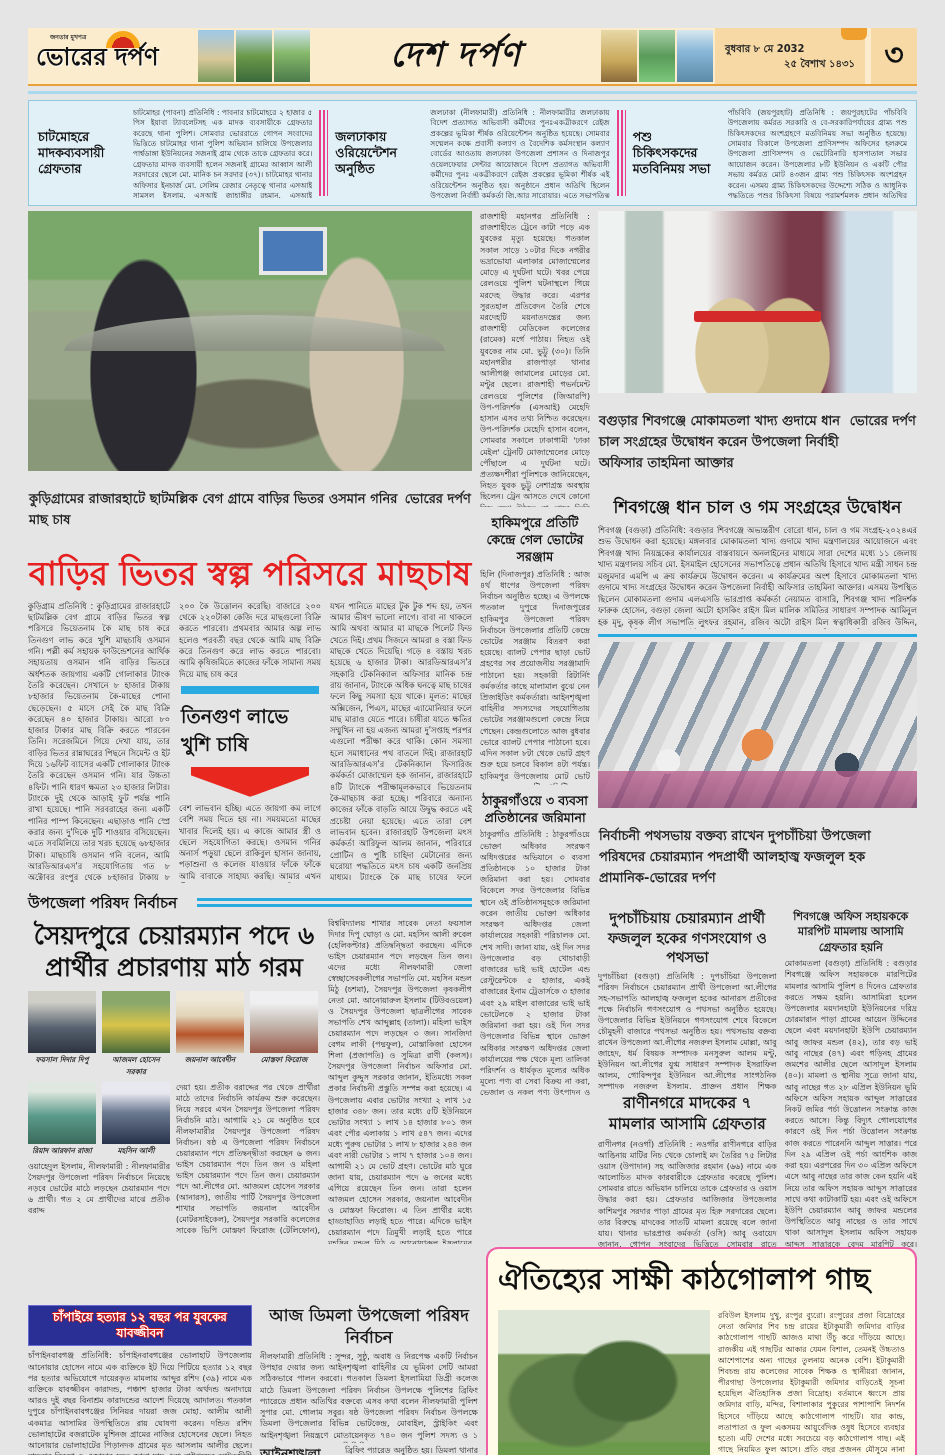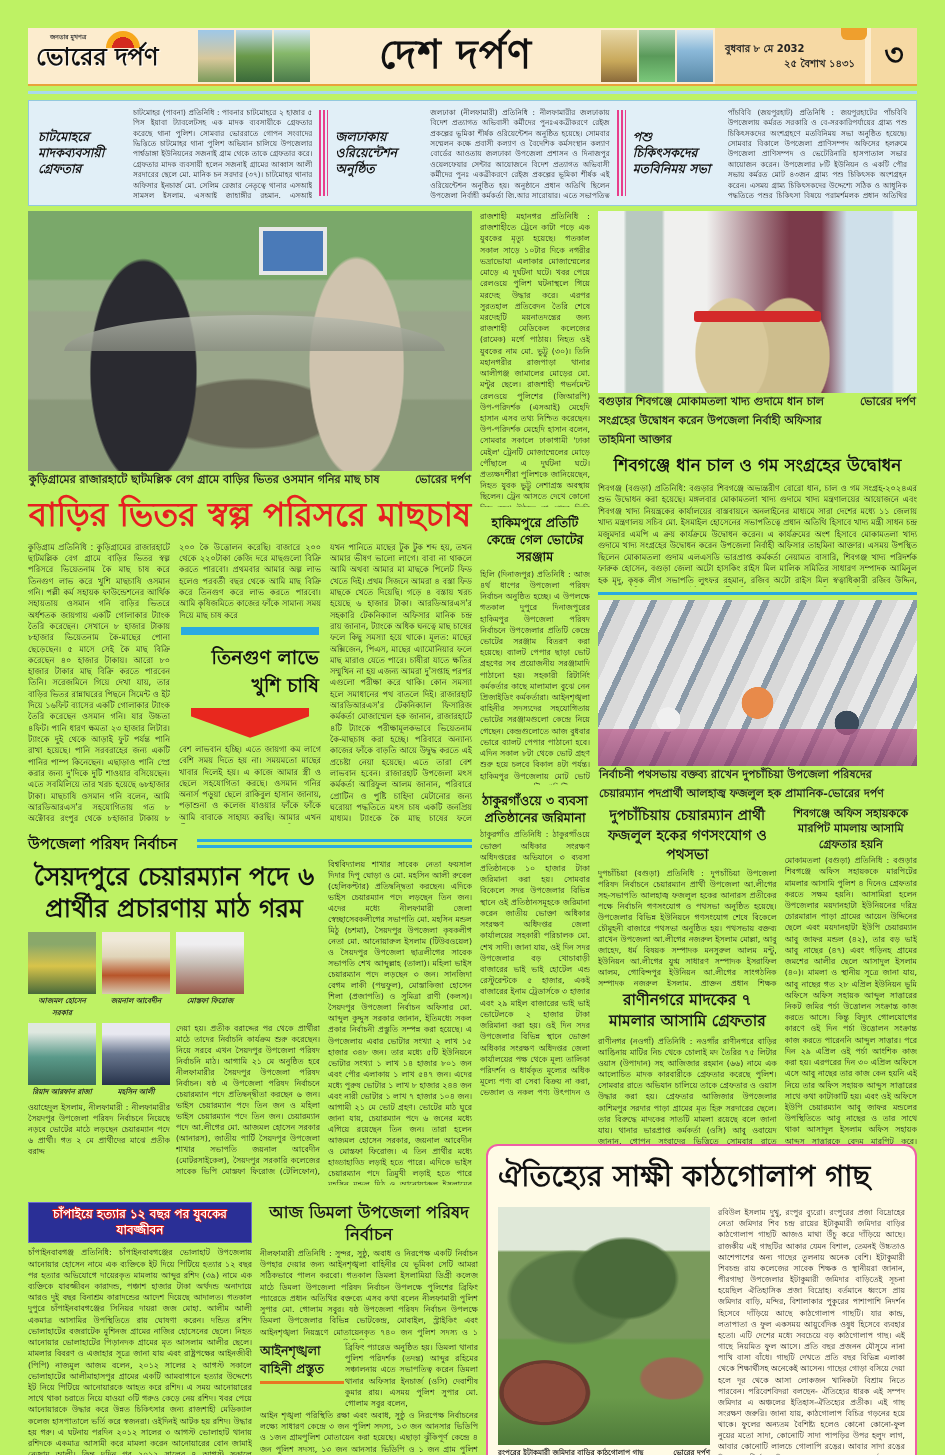--- a/index.html
+++ b/index.html
@@ -1,81 +1,81 @@
 <!DOCTYPE html>
 <html><head>
 <meta charset="utf-8">
 <style>
   * { margin:0; padding:0; box-sizing:border-box; }
   body { background:#ffffff; }
-  .page { width:945px; height:1455px; background:#bef264; position:relative; overflow:hidden;
+  .page { width:945px; height:1455px; background:#e5e5e5; position:relative; overflow:hidden;
           font-family:"DejaVu Sans", sans-serif; color:#1a1a1a; margin:0 auto; }
   .inner { padding:0 28px; }
 
   
   .masthead { margin:28px 28px 0 28px; height:58px; background:#fcecce; display:flex; align-items:stretch; border-bottom:2px solid #e9a23b; }
   .logo-block { width:168px; position:relative; padding:4px 6px 2px 8px; }
   .logo-tagline { font-size:6px; font-weight:bold; color:#333; margin-left:14px; }
   .logo-sun { position:absolute; left:78px; top:3px; width:34px; height:17px; border-radius:34px 34px 0 0;
               background:radial-gradient(circle at 50% 100%, #d42a1e 0 45%, #f7a81b 46% 75%, #f7d21b 76%); }
   .logo-title { position:relative; font-size:24px; font-weight:bold; color:#111; line-height:1.2; text-shadow:1px 1px 0 #fff; }
   .thumb-strip { display:flex; gap:2px; padding:2px; }
   .thumb { width:36px; height:52px; }
   .t1 { background:linear-gradient(#9ec8e8,#d8c89a 55%,#7a9a5a); }
   .t2 { background:linear-gradient(#bcd8ea,#6a9a4a 50%,#3a6a3a); }
   .t3 { background:linear-gradient(#cfe4f0,#86b86a 45%,#4a7a4a); }
   .t4 { background:linear-gradient(#e8d8a8,#c8a85a 60%,#8a6a3a); }
   .t5 { background:linear-gradient(#a8d0a8,#5a9a5a 50%,#7ac87a); }
   .t6 { background:linear-gradient(#d8e8f0,#8ab8d8 40%,#5a8aa8); }
   .section-title { flex:1; display:flex; align-items:center; justify-content:center;
-                   font-size:40px; font-weight:bold; color:#111; letter-spacing:1px; }
+                   font-size:34px; font-weight:bold; color:#111; letter-spacing:1px;font-style:italic; }
   .date-box { width:150px; background:#f6d9a4; display:flex; flex-direction:column; justify-content:center;
               padding:4px 10px; position:relative; }
   .date-box::before { content:""; position:absolute; right:-2px; top:0; width:26px; height:12px; background:#ef9f2d; border-radius:0 0 6px 6px; }
   .date-line { font-size:10px; font-weight:bold; color:#222; line-height:1.5; }
   .date-line.b { text-align:right; }
   .page-num { width:52px; background:#f6d9a4; border-left:6px solid #fcecce; display:flex; align-items:center; justify-content:center;
               font-size:30px; font-weight:bold; color:#111; }
   .rule-blue { margin:5px 28px 0 28px; height:3px; background:#a9d9ec; }
 
   
   .top-strip { margin:6px 28px 0 28px; background:#e1eff7; border:1px solid #93c9dd; padding:7px 9px;
                display:flex; gap:7px; height:106px; overflow:hidden; }
-  .ts-title { width:88px; flex:0 0 88px; font-size:12.5px; font-weight:bold; font-style:italic; color:#111;
+  .ts-title { width:88px; flex:0 0 88px; font-size:12.5px; font-weight:bold; color:#111;
               display:flex; align-items:center; line-height:1.3; }
   .ts-body { flex:1; font-size:7.3px; line-height:1.42; text-align:justify; color:#222; overflow:hidden; }
   .ts-divider { flex:0 0 9px; background:repeating-linear-gradient(90deg,#e83e8c 0 2px,#e1eff7 2px 4px); margin:2px 0; }
 
   
   .row-main { margin-top:5px; display:flex; gap:8px; }
   .col-left { width:444px; flex:0 0 444px; }
   .col-mid { width:110px; flex:0 0 110px; }
   .col-right { flex:1; }
 
   .photo { width:100%; position:relative; overflow:hidden; }
-  .cap-row { display:flex; justify-content:space-between; gap:6px; font-size:11px; font-weight:bold; color:#222; padding:0 1px; }
+  .cap-row { display:flex; justify-content:space-between; gap:6px; font-size:13px; font-weight:bold; color:#222; padding:18px 1px; }
   .cap-credit { white-space:nowrap; font-weight:bold; }
 
   .fish-photo { height:260px;
     background:
       radial-gradient(ellipse 90px 190px at 26% 62%, #2a2a30 0 58%, transparent 60%),
       radial-gradient(ellipse 80px 185px at 74% 60%, #cfc3ae 0 58%, transparent 60%),
       radial-gradient(ellipse 150px 60px at 50% 78%, #6a6a58 0 55%, transparent 60%),
       linear-gradient(#7aa86a 0 26%, #98b088 27% 38%, #9aa68a 39% 72%, #8a987a 73%); }
   .fish-photo::after { content:""; position:absolute; left:8%; right:6%; top:40%; height:14%;
       background:linear-gradient(#b8bcb0,#8a8e82); border-radius:50% / 100% 100% 0 0; opacity:.8; }
   .fish-photo::before { content:""; position:absolute; left:52%; top:6%; width:60px; height:40px; background:#4a7ab8; border:4px solid #e8e8e8; z-index:2; }
 
   .headline-red { font-size:33px; font-weight:bold; color:#e62020; text-align:center; line-height:1.35; margin:3px 0 4px 0; }
 
   .fish-cols { display:flex; gap:9px; }
   .fish-col { flex:1; font-size:8.1px; line-height:1.4; text-align:justify; height:282px; overflow:hidden; color:#1d1d1d; }
   .pq { margin:6px 2px; }
   .pq-bar { height:8px; background:#29aae1; margin-bottom:8px; }
-  .pq-text { font-size:19px; font-weight:bold; text-align:right; line-height:1.5; color:#111; }
+  .pq-text { font-size:19px; font-weight:bold; text-align:left; line-height:1.5; color:#111; }
   .pq-arrow { width:86%; height:30px; margin:8px auto 6px auto; background:#e8281e;
               clip-path:polygon(0 0,100% 0,100% 28%,50% 100%,0 28%); }
 
   .mid-art { margin-bottom:8px; }
   .mid-head { font-size:12.5px; font-weight:bold; text-align:center; line-height:1.35; margin-bottom:3px; color:#111; }
   .mid-body { font-size:7.9px; line-height:1.42; text-align:justify; overflow:hidden; color:#1d1d1d; }
   .h-raj { height:296px; } .h-hak { height:216px; } .h-tha { height:266px; }
 
   .sack-photo { height:182px;
     background:
@@ -232,20 +232,24 @@
       <article class="syedpur">
         <div class="kicker">
           <span class="kicker-label">উপজেলা পরিষদ নির্বাচন</span>
           <span class="kicker-lines"></span>
         </div>
         <div class="syed-flex">
           <div class="syed-left">
             <h2 class="syed-head">সৈয়দপুরে চেয়ারম্যান পদে ৬ প্রার্থীর প্রচারণায় মাঠ গরম</h2>
             <div class="cand-row">
               <div class="cand">
+                <div class="cand-photo cp1"></div>
+                <div class="cand-name">ফয়সাল দিদার দিপু</div>
+              </div>
+              <div class="cand">
                 <div class="cand-photo cp2"></div>
                 <div class="cand-name">আজমল হোসেন সরকার</div>
               </div>
               <div class="cand">
                 <div class="cand-photo cp3"></div>
                 <div class="cand-name">জয়নাল আবেদীন</div>
               </div>
               <div class="cand">
                 <div class="cand-photo cp4"></div>
                 <div class="cand-name">মোস্তফা ফিরোজ</div>

